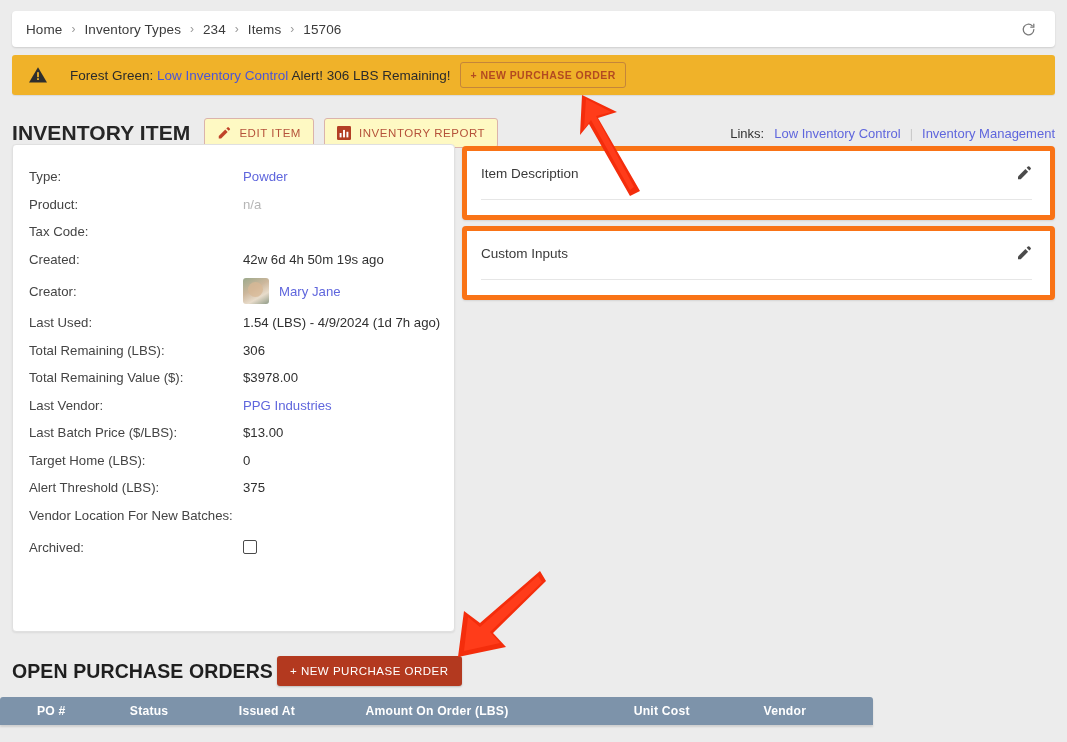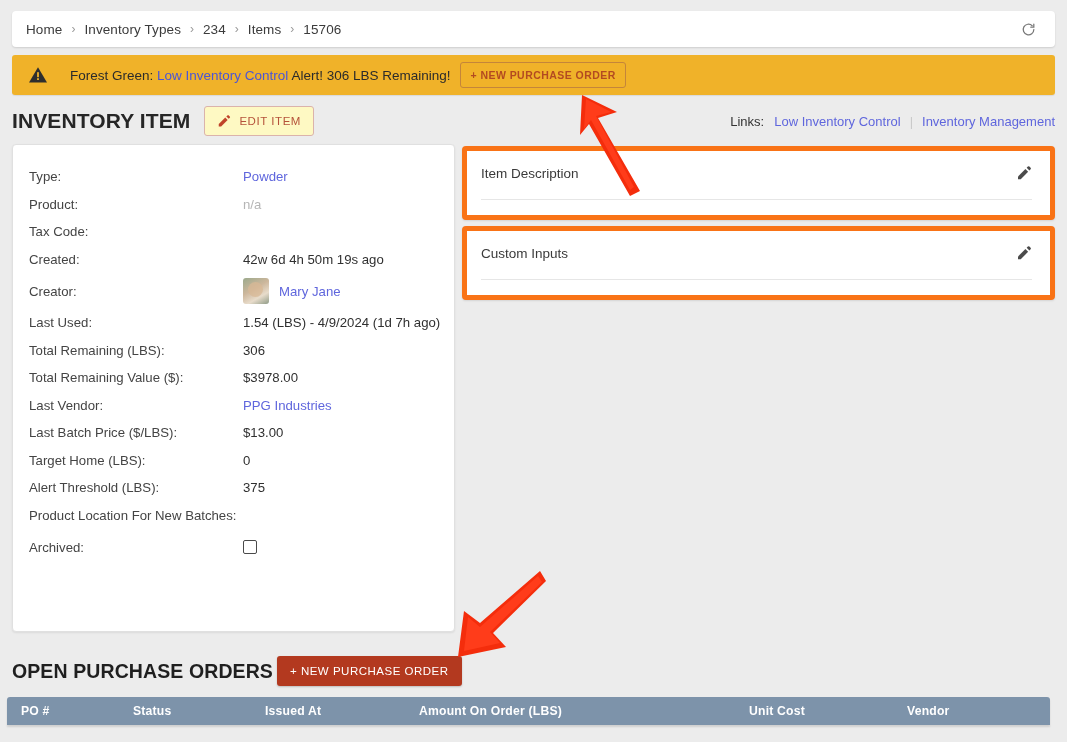--- a/index.html
+++ b/index.html
@@ -44,21 +44,21 @@
   .alert-btn {
     margin-left: 10px; border: 1px solid #c4853a; border-radius: 3px;
     background: transparent; color: #b34a21;
     font-size: 10.5px; letter-spacing: .45px; font-weight: 600;
     padding: 6px 9px; cursor: pointer; white-space: nowrap;
     font-family: "Liberation Sans", sans-serif;
   }
 
   
   .title-row {
-    position: absolute; left: 12px; top: 104px; width: 1043px; height: 34px;
+    position: absolute; left: 12px; top: 116px; width: 1043px; height: 34px;
     display: flex; align-items: center;
   }
   .page-title {
     font-size: 21px; font-weight: bold; color: #262626; letter-spacing: .1px;
     margin-right: 14px; white-space: nowrap;
   }
   .ghost-btn {
     display: inline-flex; align-items: center; gap: 8px;
     border: 1px solid #dbb3ab; border-radius: 3px; background: #fef9c3;
     color: #b5523a; font-size: 11.5px; letter-spacing: .55px;
@@ -124,25 +124,25 @@
     font-size: 19.5px; font-weight: bold; color: #1f1f1f; letter-spacing: .1px;
     margin-right: 4px; white-space: nowrap;
   }
   .po-btn {
     background: #b3391f; color: #fff; border: none; border-radius: 3px;
     font-size: 11.5px; letter-spacing: .5px; padding: 9px 13px; cursor: pointer;
     box-shadow: 0 1px 2px rgba(0,0,0,.2); white-space: nowrap;
     font-family: "Liberation Sans", sans-serif;
   }
   .po-table {
-    position: absolute; left: 7px; top: 697px; width: 1043px; height: 28px;
+    position: absolute; left: 0; top: 697px; width: 873px; height: 28px;
     background: #7d93aa; border-radius: 3px 3px 0 0;
     box-shadow: 0 2px 2px rgba(0,0,0,.12);
     display: flex; align-items: center; color: #fff;
-    font-size: 12.2px; font-weight: bold; letter-spacing: .2px;
+    font-size: 12.2px; font-weight: bold; letter-spacing: .2px; padding-left: 23px;
   }
   .th { padding-left: 14px; white-space: nowrap; }
   .th-po     { width: 112px; }
   .th-status { width: 132px; }
   .th-issued { width: 154px; }
   .th-amount { width: 330px; }
   .th-cost   { width: 158px; }
   .th-vendor { width: 150px; }
 
   
@@ -193,20 +193,31 @@
     <button class="ghost-btn">
       <span style="line-height:0">
         <svg width="14" height="14" viewBox="0 0 24 24" fill="#c0432a">
           <path d="M3 17.2 14.1 6.1l4.1 4.1L7.1 21.3H3z"></path>
           <path d="M16 4.2l1.8-1.8a1.6 1.6 0 0 1 2.3 0l1.8 1.8a1.6 1.6 0 0 1 0 2.3l-1.8 1.8z"></path>
         </svg>
       </span>
       <span>EDIT ITEM</span>
     </button>
 
+    <button class="ghost-btn">
+      <span style="line-height:0">
+        <svg width="14" height="14" viewBox="0 0 16 16">
+          <rect x="0" y="0" width="16" height="16" rx="1.5" fill="#b33f24"></rect>
+          <rect x="3" y="8" width="2.2" height="5" fill="#ffffff"></rect>
+          <rect x="6.9" y="4.5" width="2.2" height="8.5" fill="#ffffff"></rect>
+          <rect x="10.8" y="6.6" width="2.2" height="6.4" fill="#ffffff"></rect>
+        </svg>
+      </span>
+      <span>INVENTORY REPORT</span>
+    </button>
 
     <div class="links-wrap">
       <span class="links-label">Links:</span>
       <a href="#">Low Inventory Control</a>
       <span class="links-div">|</span>
       <a href="#">Inventory Management</a>
     </div>
   </div>
 
   <div class="detail-card">
@@ -268,21 +279,21 @@
       <span class="row-label">Target Home (LBS):</span>
       <span class="row-value">0</span>
     </div>
 
     <div class="row">
       <span class="row-label">Alert Threshold (LBS):</span>
       <span class="row-value">375</span>
     </div>
 
     <div class="row">
-      <span class="row-label">Product Location For New Batches:</span>
+      <span class="row-label">Vendor Location For New Batches:</span>
       <span class="row-value"></span>
     </div>
 
     <div class="row tall">
       <span class="row-label">Archived:</span>
       <span class="chk"></span>
     </div>
   </div>
 
   <div class="panel" id="panel-desc">

